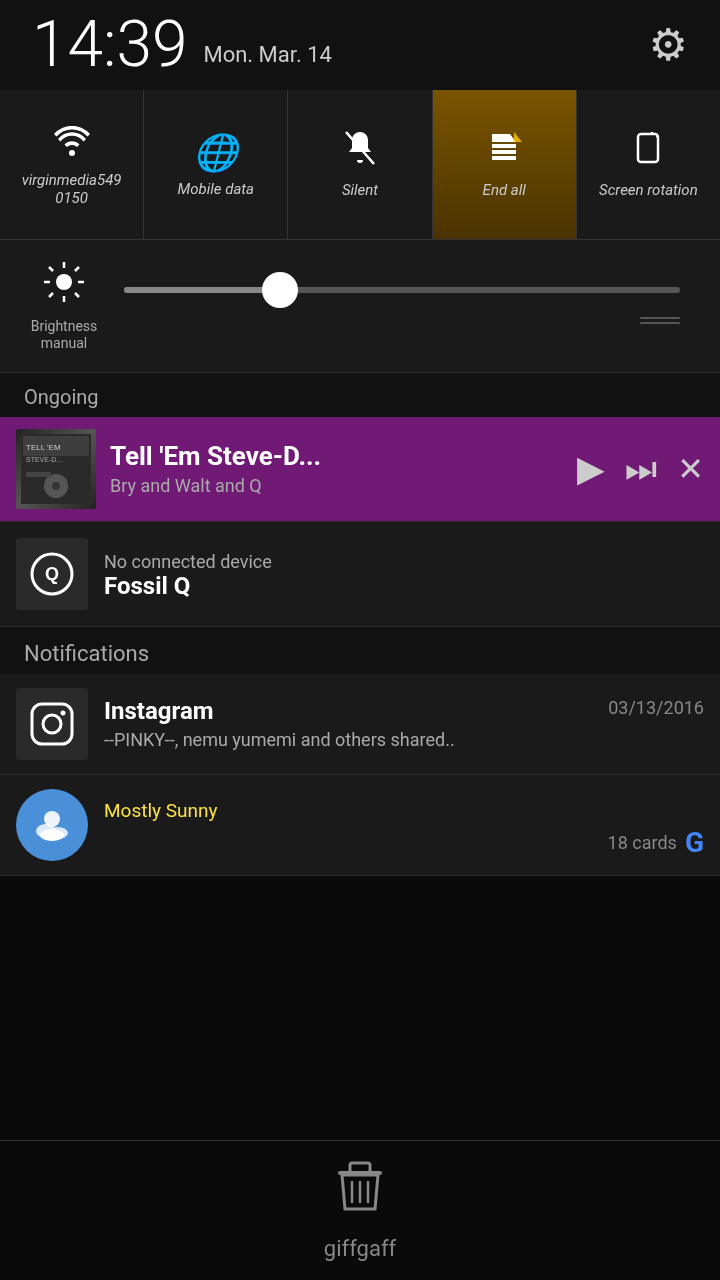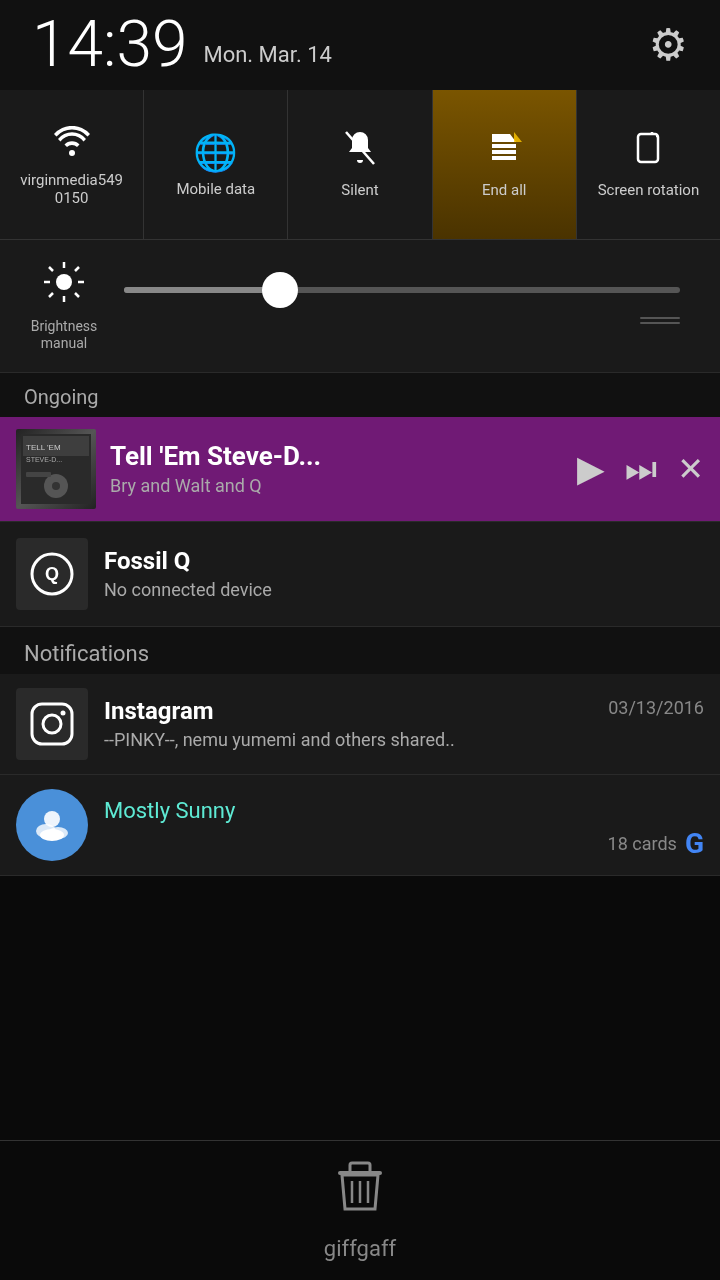--- a/index.html
+++ b/index.html
@@ -45,20 +45,21 @@
       color: #cccccc;
     }
 
     
     #quick-settings {
       width: 720px;
       height: 150px;
       background: #1a1a1a;
       display: flex;
       border-bottom: 1px solid #333;
+      font-style: italic;
     }
     .qs-item {
       flex: 1;
       display: flex;
       flex-direction: column;
       align-items: center;
       justify-content: center;
       border-right: 1px solid #333;
       cursor: pointer;
       gap: 6px;
@@ -332,22 +333,22 @@
     #weather-title {
       font-size: 24px;
       font-weight: 700;
       color: #ffffff;
     }
     #weather-time {
       font-size: 18px;
       color: #888;
     }
     #weather-subtitle {
-      font-size: 22px;
-      color: #5eead4;
+      font-size: 19px;
+      color: #fde047;
       margin-top: 8px;
     }
     #weather-footer {
       display: flex;
       justify-content: flex-end;
       align-items: center;
       gap: 8px;
       margin-top: 4px;
     }
     #weather-cards {
@@ -515,22 +516,22 @@
   </div>
 
   <div id="fossil-notification">
     <div id="fossil-icon">
       <svg width="46" height="46" viewBox="0 0 46 46" fill="white">
         <circle cx="23" cy="23" r="20" fill="none" stroke="white" stroke-width="3"></circle>
         <text x="23" y="29" text-anchor="middle" font-size="18" font-weight="900" font-family="Arial" fill="white">Q</text>
       </svg>
     </div>
     <div id="fossil-info">
+      <div id="fossil-subtitle">No connected device</div>
       <div id="fossil-title">Fossil Q</div>
-      <div id="fossil-subtitle">No connected device</div>
     </div>
   </div>
 </div>
 
 <div id="notifications-section">
   <div id="notifications-label">Notifications</div>
 
   <div id="instagram-notification">
     <div id="instagram-icon">
       <svg class="instagram-svg" viewBox="0 0 46 46" fill="white">

